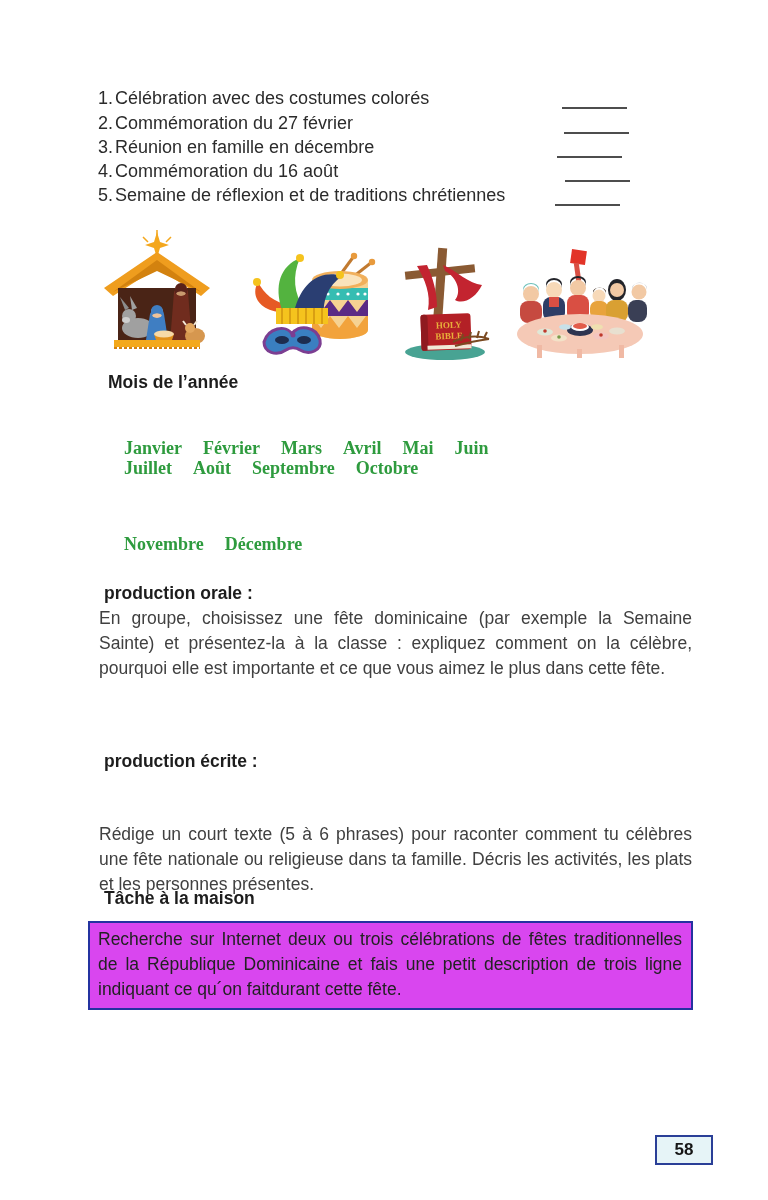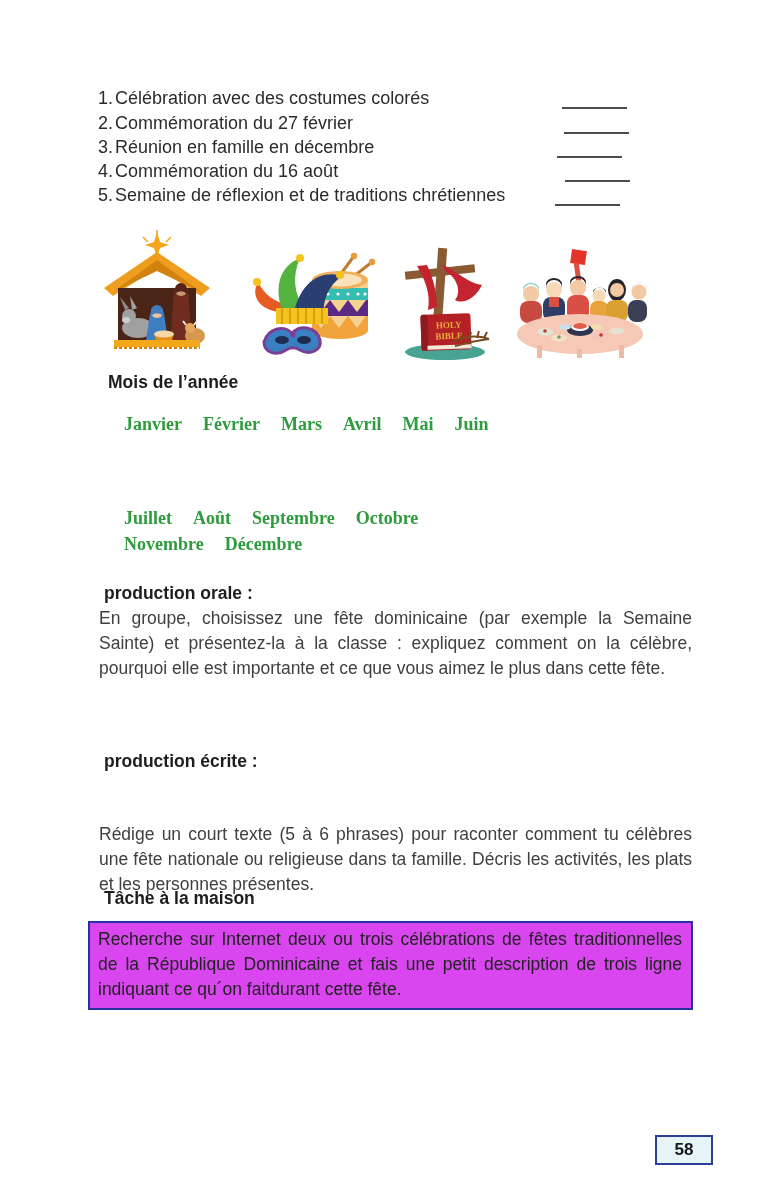--- a/index.html
+++ b/index.html
@@ -17,21 +17,21 @@
   .match-row:nth-child(2) .blank{margin-right:2px;}
   .match-row:nth-child(3) .blank{margin-right:9px;}
   .match-row:nth-child(4) .blank{margin-right:1px;}
   .match-row:nth-child(5) .blank{margin-right:11px;}
   
   .illus{position:absolute;}
   
   .months-title{position:absolute;left:108px;top:372px;font-size:17.5px;font-weight:bold;color:#1d1d1d;}
   .months-row{position:absolute;left:124px;display:flex;gap:21px;
     font-family:"Liberation Serif",serif;font-weight:bold;font-size:18px;color:#2e9b3e;}
-  .mrow1{top:414px;} .mrow2{top:508px;} .mrow3{top:534px;}
+  .mrow1{top:438px;} .mrow2{top:458px;} .mrow3{top:534px;}
   
   .section-head{position:absolute;left:104px;font-size:17.5px;font-weight:bold;color:#1d1d1d;white-space:nowrap;}
   .head-orale{top:583px;} .head-ecrite{top:751px;} .head-tache{top:888px;}
   .para{position:absolute;left:99px;width:593px;font-size:17.5px;line-height:25px;text-align:justify;color:#404040;}
   .para-orale{top:606px;} .para-ecrite{top:774px;margin-top:48px;}
   
   .task-box{
     position:absolute;left:88px;top:921px;width:605px;box-sizing:border-box;
     background:#d946ef;border:2px solid #2433a0;padding:4px 9px 6px 8px;
   }

